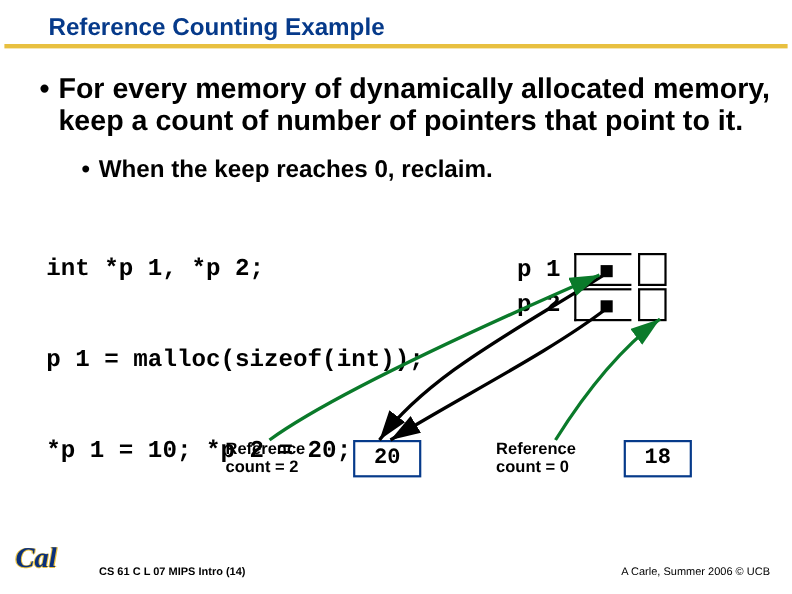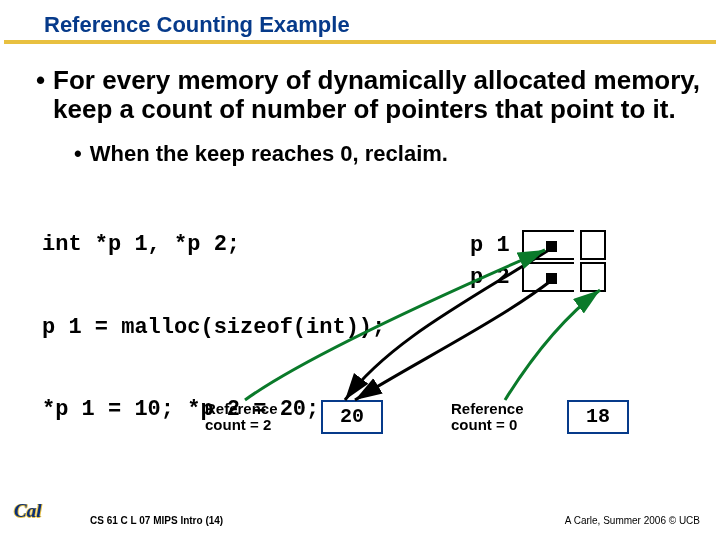--- a/index.html
+++ b/index.html
@@ -111,21 +111,21 @@
     pointer-events: none;
   }
 
   
   .logo {
     position: absolute;
     left: 14px; bottom: 18px;
     font-family: cursive;
     font-style: italic;
     font-weight: bold;
-    font-size: 19px;
+    font-size: 26px;
     color: #0a2f7a;
     text-shadow: 1px 0 #e8c040, -1px 0 #e8c040, 0 1px #e8c040;
   }
   .foot-left {
     position: absolute;
     left: 90px; bottom: 14px;
     font-size: 10px; color:#000;font-weight:bold;
   }
   .foot-right {
     position: absolute;

